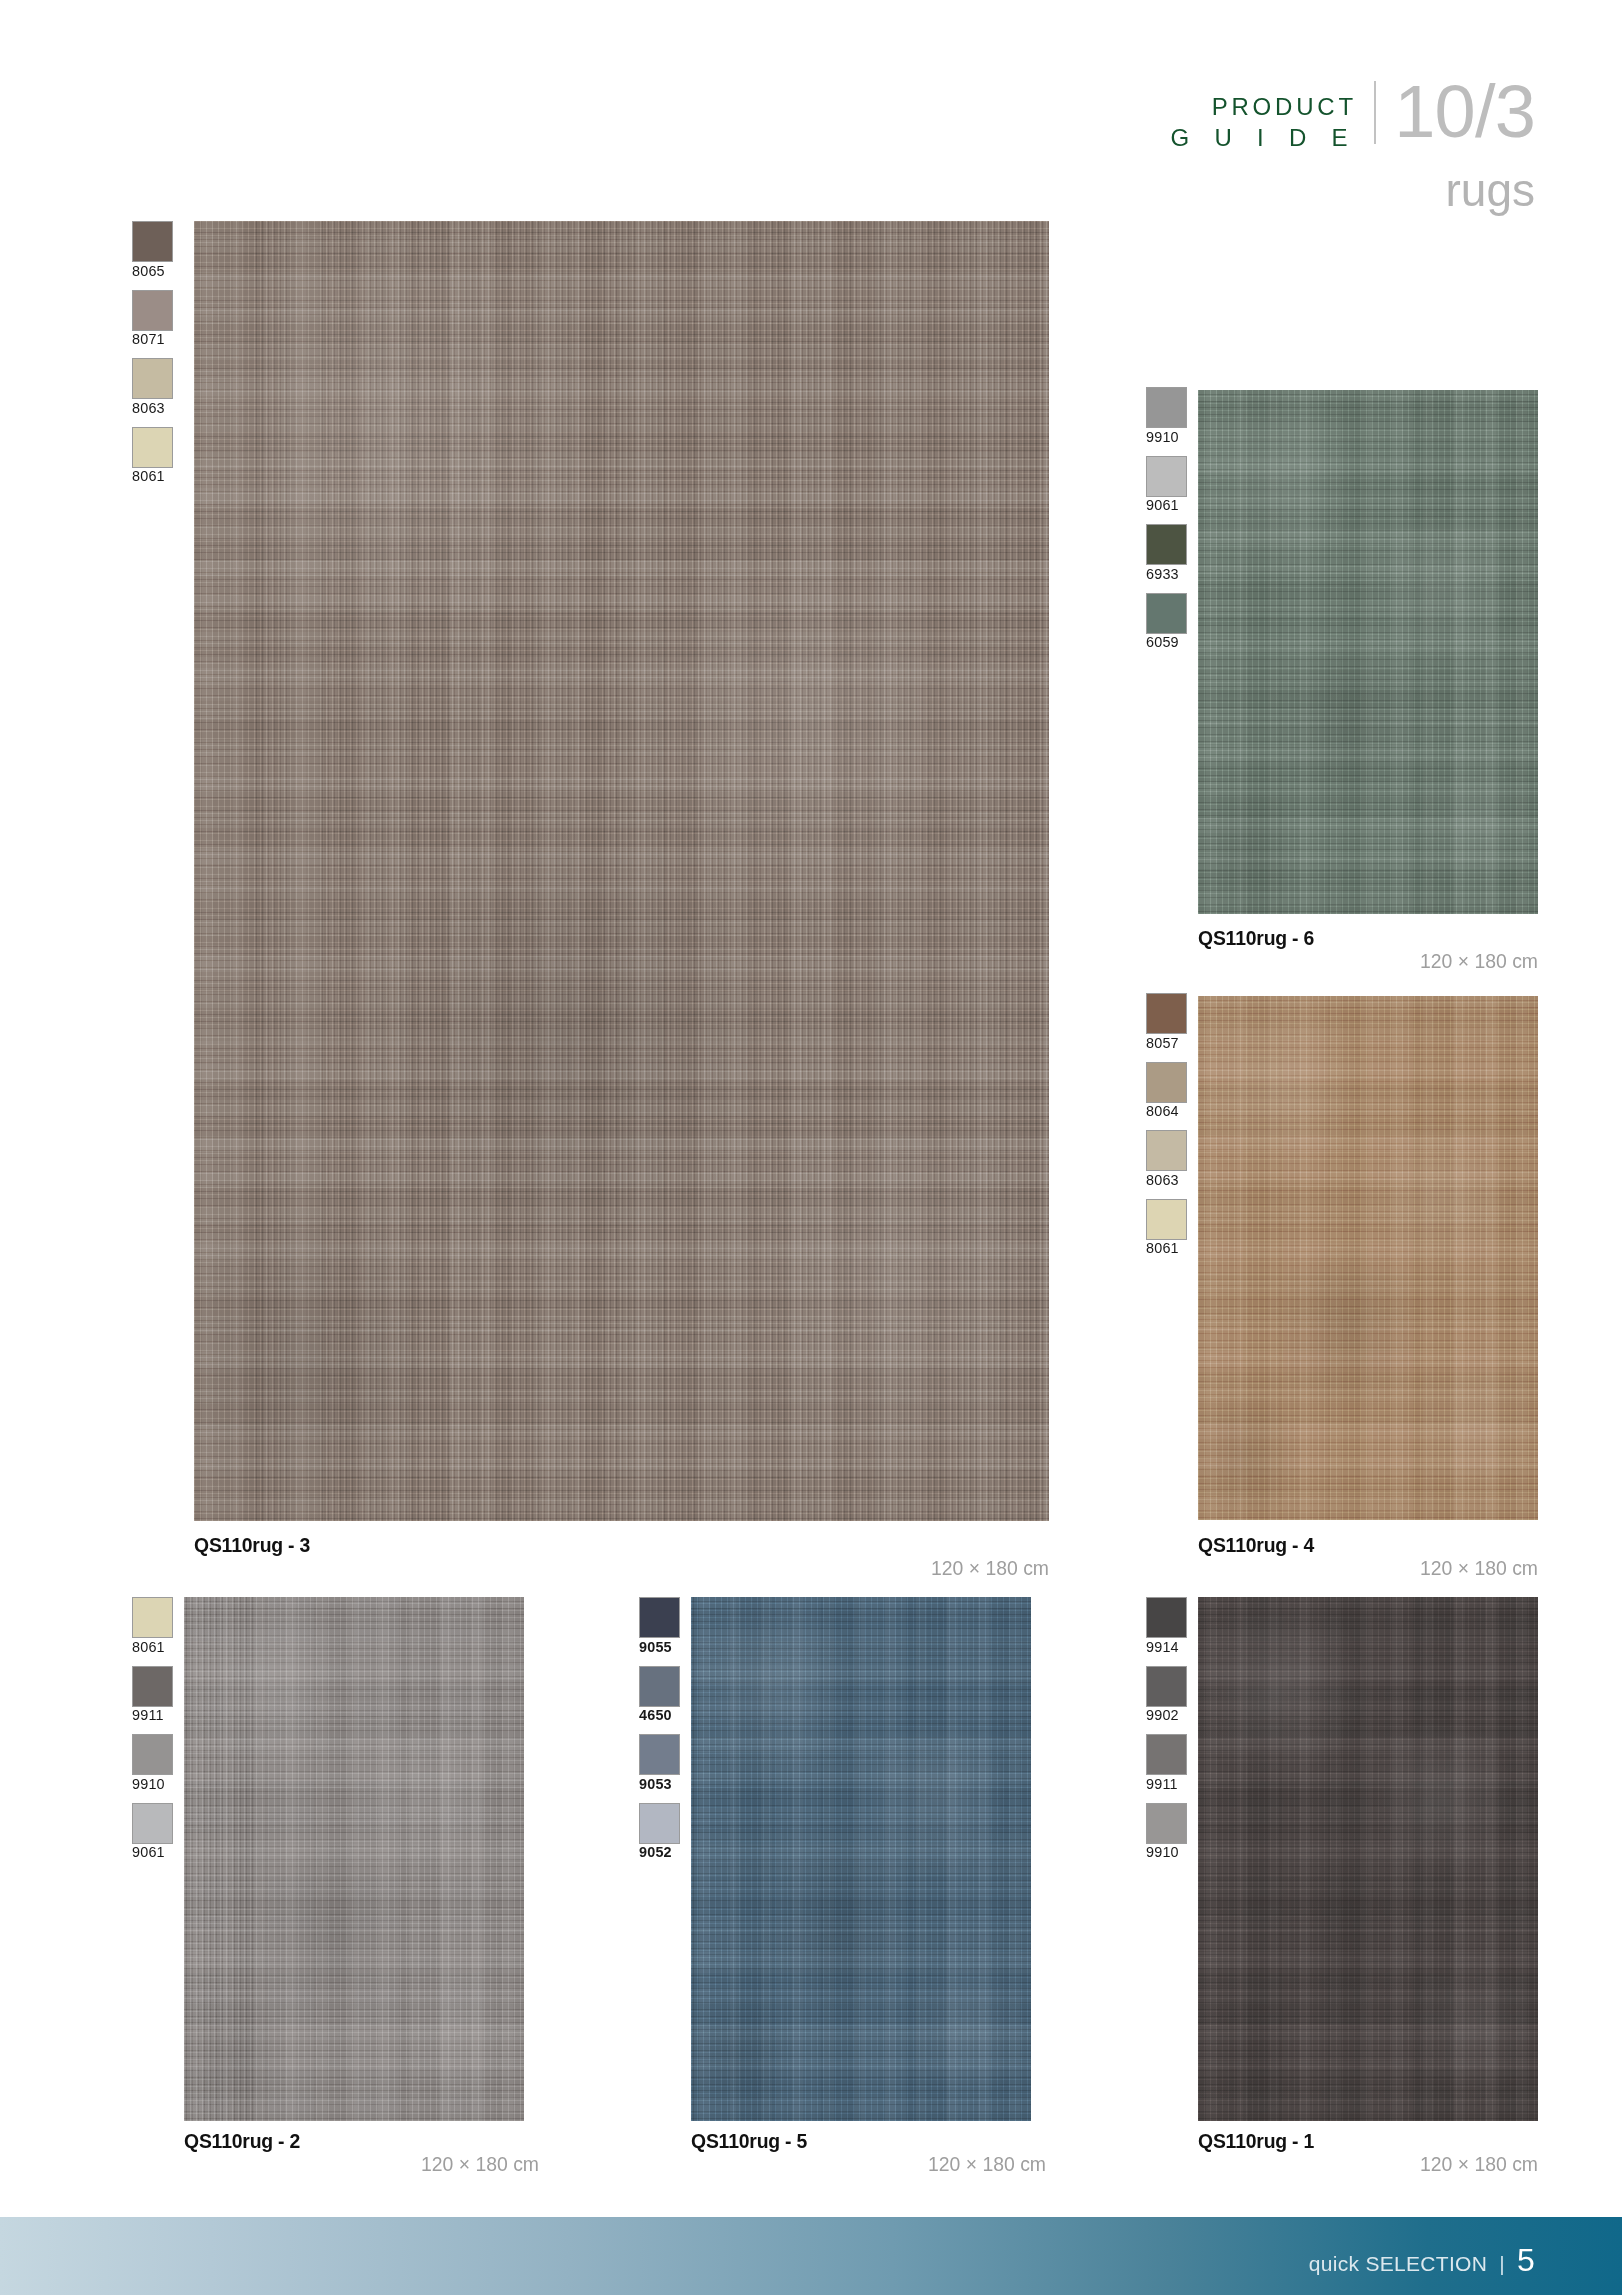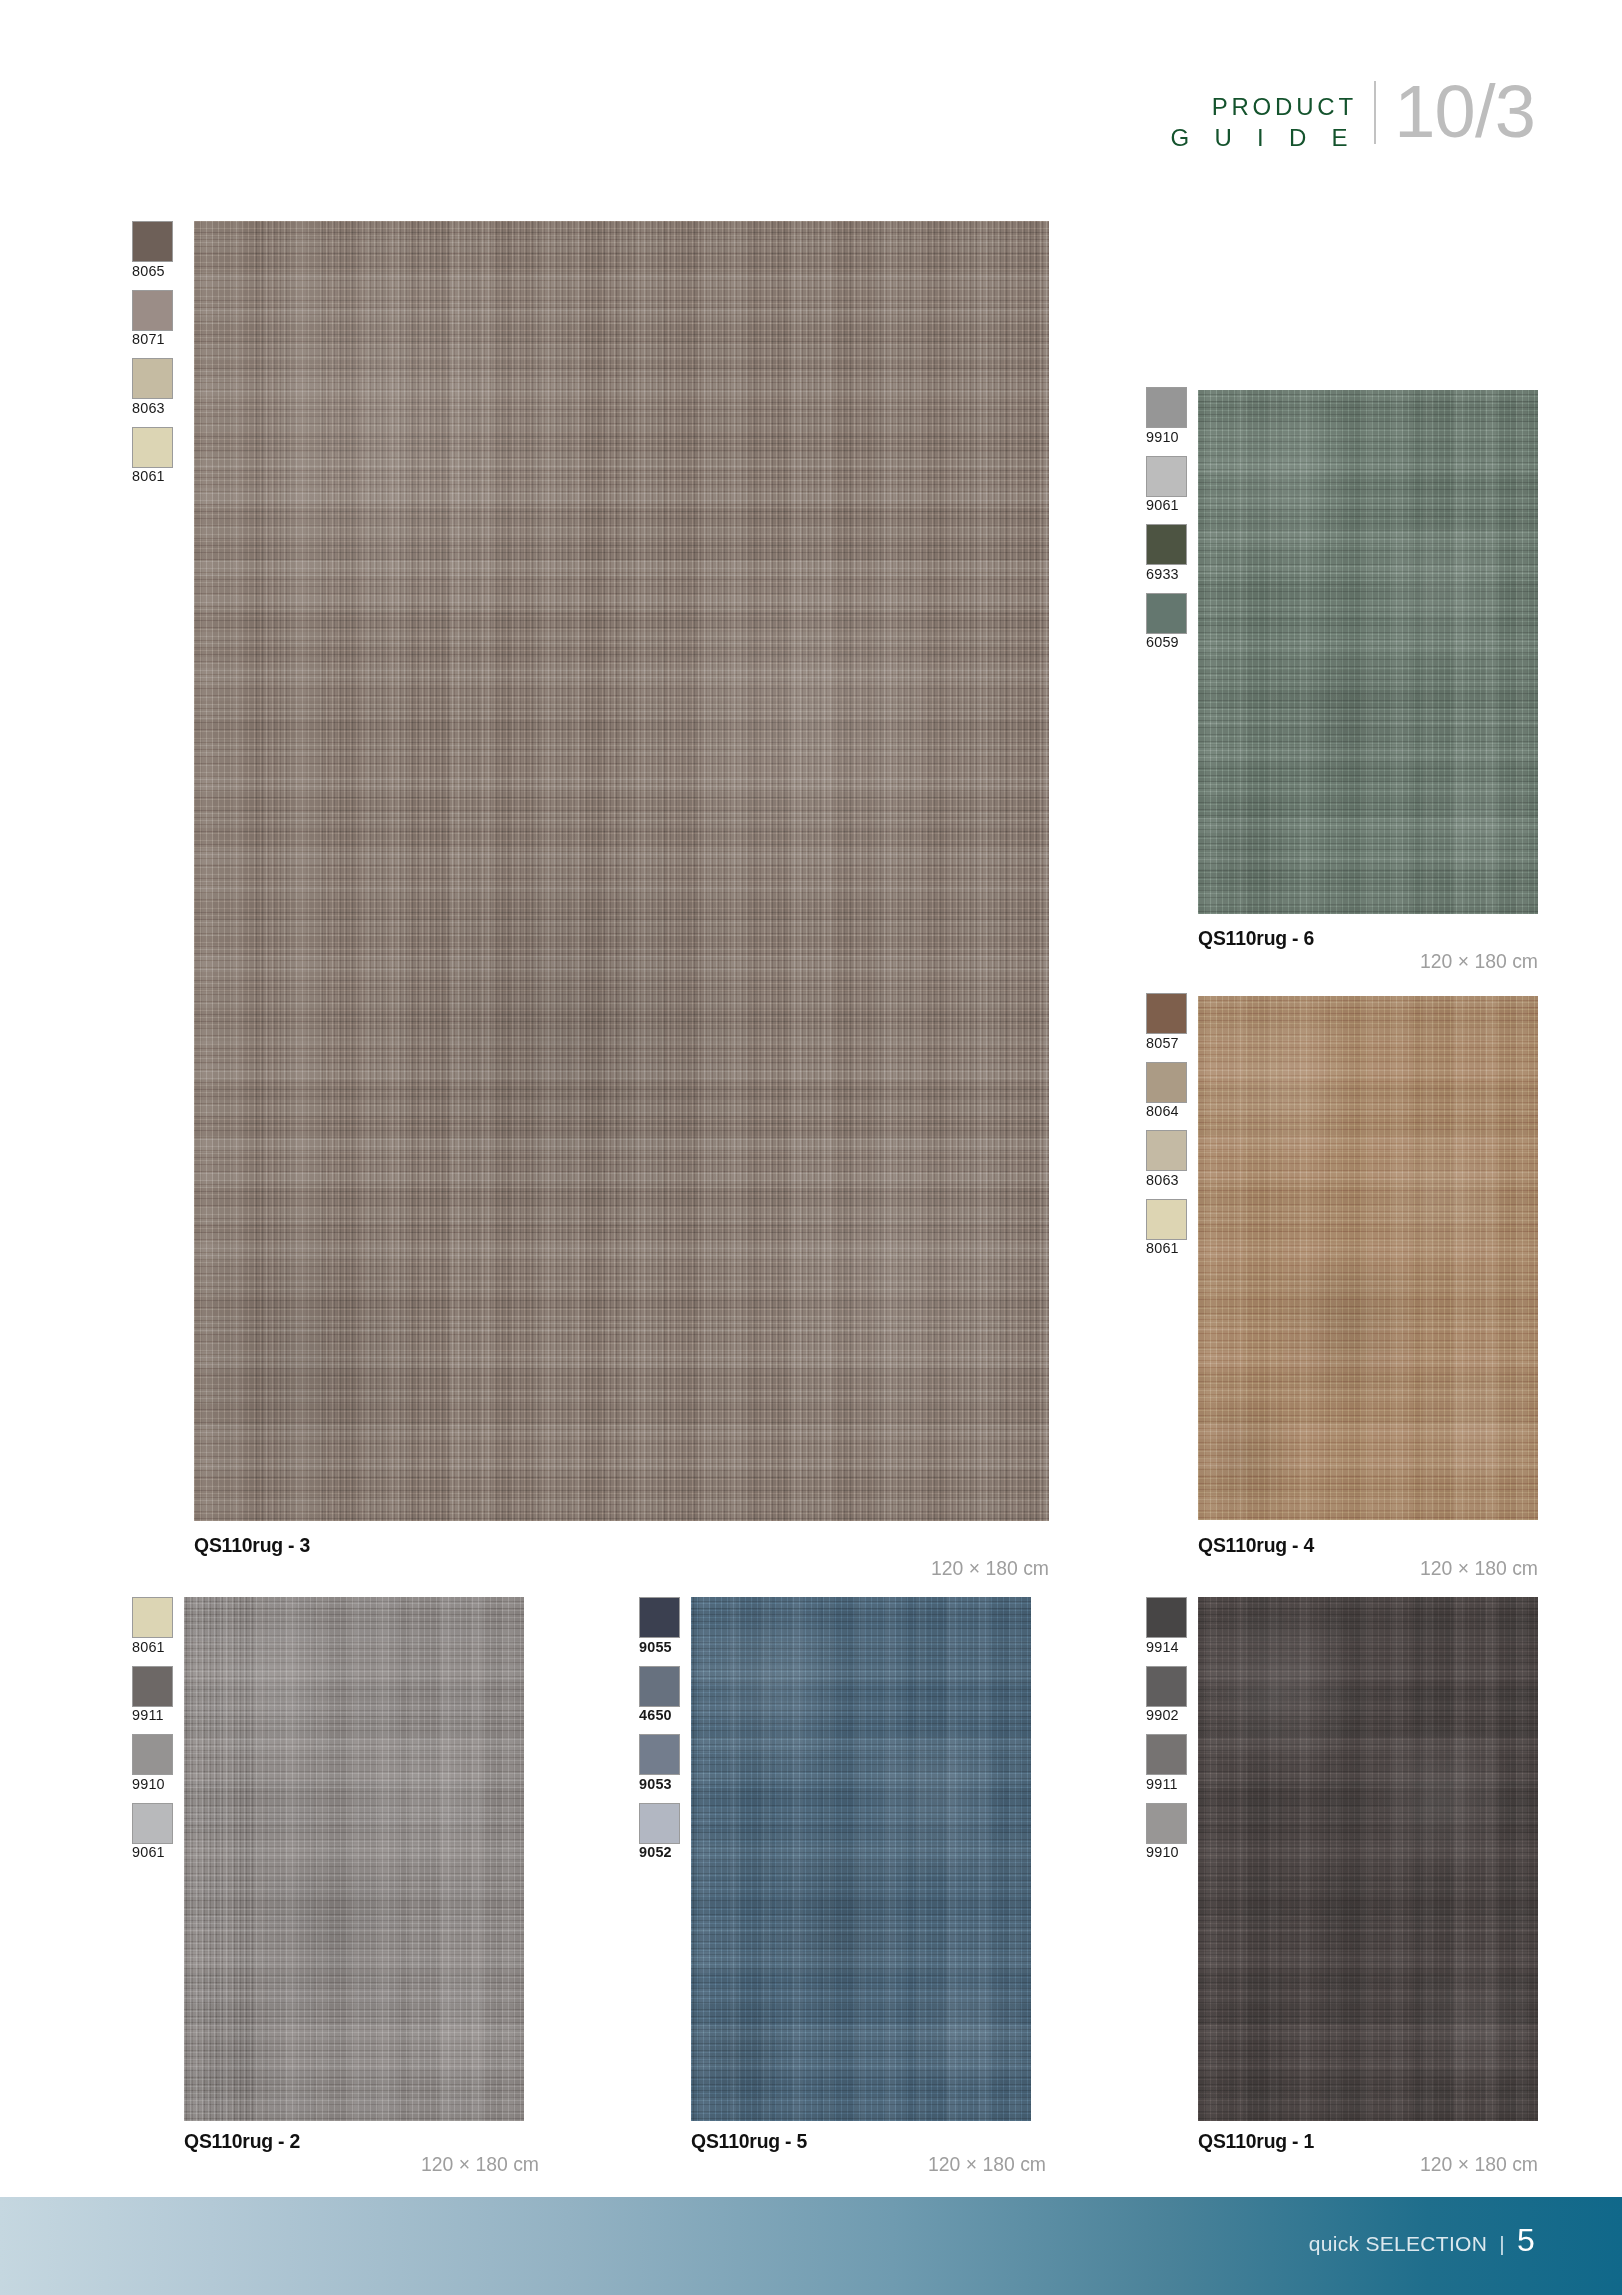--- a/index.html
+++ b/index.html
@@ -88,21 +88,21 @@
   .cap-name {
     font-size:19.4px; font-weight:bold; color:#111; letter-spacing:-0.2px;
     white-space:nowrap;
   }
   .cap-dim {
     font-size:19.4px; color:#9e9e9e; font-weight:400; white-space:nowrap;
   }
 
   
   .footer {
-    position:absolute; left:0; bottom:0; width:1623px; height:98px;
+    position:absolute; left:0; bottom:0; width:1623px; height:78px;
     background:linear-gradient(90deg,#c5d7e0 0%, #b3c9d6 13%, #93b2c3 35%,
                #6f9bb0 55%, #4a8299 72%, #1f6e8c 88%, #10688a 100%);
   }
   .footer-text {
     position:absolute; right:88px; top:25px;
     font-size:21px; color:#dce8ee; letter-spacing:0.3px;
     display:flex; align-items:baseline; gap:12px;
   }
   .footer-bar { color:#cfe1ea; font-weight:300; }
   .footer-page { font-size:32px; color:#ffffff; font-weight:400; }
@@ -112,20 +112,21 @@
 
 <div class="header">
   <div class="hdr-row">
     <div class="hdr-pg">
       <div class="l1">PRODUCT</div>
       <div class="l2">G U I D E</div>
     </div>
     <div class="hdr-div"></div>
     <div class="hdr-num">10/3</div>
   </div>
+  <div class="hdr-sub">rugs</div>
 </div>
 
 <div class="swcol" style="left:132px; top:221px;">
   <div class="swatch-item">
     <div class="swatch-chip" style="background:#6e6058"></div>
     <div class="swatch-code">8065</div>
   </div>
   <div class="swatch-item">
     <div class="swatch-chip" style="background:#9b8d87"></div>
     <div class="swatch-code">8071</div>

